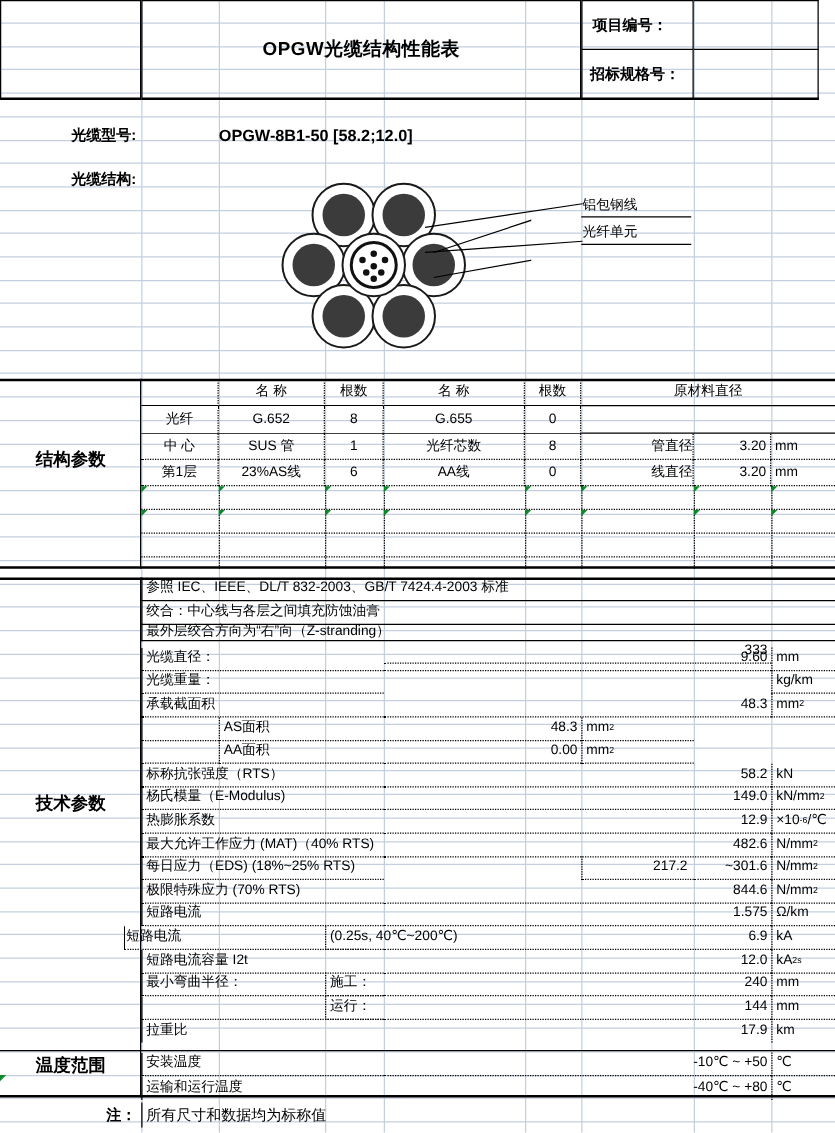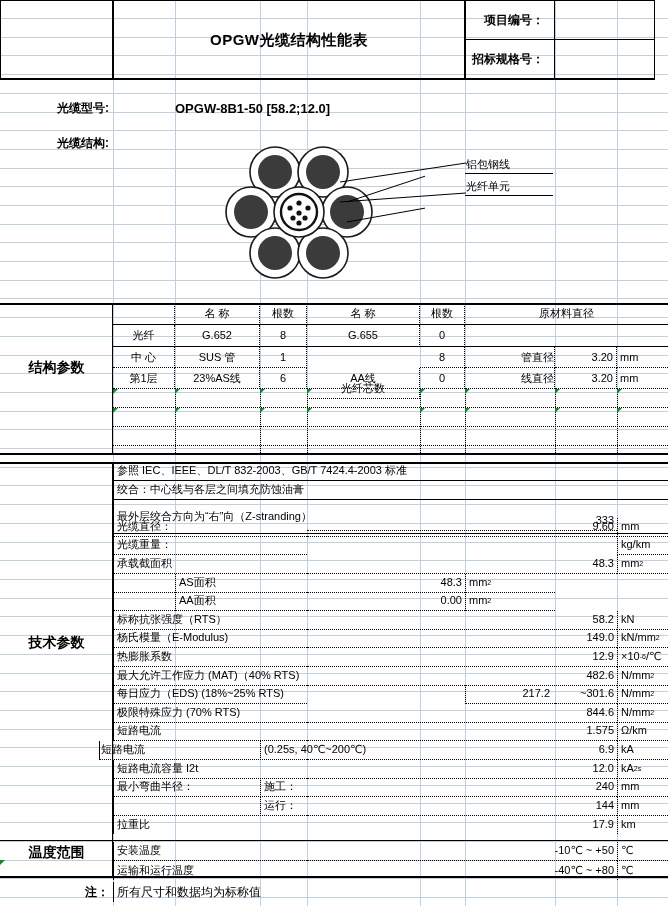--- a/index.html
+++ b/index.html
@@ -106,21 +106,21 @@
     <div class="hl" style="top: 878px;"></div>
     <div class="hl" style="top: 897px;"></div>
   </div>
 
 <div class="box" style="left:0;top:0;width:668px;height:80px;"></div>
 
 <div class="box bt bb bl br" style="left:0;top:0;width:113px;height:80px;border-bottom-width:2px;"></div>
 
 <div class="c ctr bt bb bl br b" id="title" style="left:113px;top:0;width:352px;height:80px;border-bottom-width:2px;">OPGW光缆结构性能表</div>
 
-<div class="c l bt bb bl br b hdrlab" style="left:465px;top:0;width:90px;height:40px;padding-left:18px;">项目编号：</div>
+<div class="c l bt bb bl br b hdrlab" style="left:465px;top:0;width:90px;height:40px;padding-left:8px;">项目编号：</div>
 <div class="c l bt bb br" style="left:555px;top:0;width:100px;height:40px;padding-left:4px;"></div>
 
 <div class="c l bb bl br b hdrlab" style="left:465px;top:40px;width:90px;height:40px;border-bottom-width:2px;padding-left:6px;">招标规格号：</div>
 <div class="c l bb br" style="left:555px;top:40px;width:100px;height:40px;border-bottom-width:2px;padding-left:4px;"></div>
 
 <div class="c r b hdrlab" style="left:0;top:98px;width:113px;height:20px;padding-right:4px;">光缆型号:</div>
 <div class="c l b modelval" style="left:175px;top:97px;width:290px;height:22px;">OPGW-8B1-50 [58.2;12.0]</div>
 
 <div class="c r b hdrlab" style="left:0;top:133px;width:113px;height:20px;padding-right:4px;">光缆结构:</div>
 
@@ -188,21 +188,21 @@
 <div class="c ctr bb brd" style="left:113px;top:325px;width:62px;height:22px;">光纤</div>
 <div class="c ctr bb brd" style="left:175px;top:325px;width:85px;height:22px;">G.652</div>
 <div class="c ctr bb brd" style="left:260px;top:325px;width:47px;height:22px;">8</div>
 <div class="c ctr bb brd" style="left:307px;top:325px;width:113px;height:22px;">G.655</div>
 <div class="c ctr bb brd" style="left:420px;top:325px;width:45px;height:22px;">0</div>
 <div class="c r bb" style="left:465px;top:325px;width:203px;height:22px;"></div>
 
 <div class="c ctr bbd brd" style="left:113px;top:347px;width:62px;height:21px;">中 心</div>
 <div class="c ctr bbd brd" style="left:175px;top:347px;width:85px;height:21px;">SUS 管</div>
 <div class="c ctr bbd brd" style="left:260px;top:347px;width:47px;height:21px;">1</div>
-<div class="c ctr bbd brd" style="left:307px;top:347px;width:113px;height:21px;margin-top:31px;">光纤芯数</div>
+<div class="c ctr bbd brd" style="left:307px;top:347px;width:113px;height:21px;">光纤芯数</div>
 <div class="c ctr bbd brd" style="left:420px;top:347px;width:45px;height:21px;">8</div>
 <div class="c r bbd brd" style="left:465px;top:347px;width:90px;height:21px;">管直径</div>
 <div class="c r bbd brd" style="left:555px;top:347px;width:62px;height:21px;padding-right:3px;">3.20</div>
 <div class="c l bbd" style="left:617px;top:347px;width:51px;height:21px;padding-left:3px;">mm</div>
 
 <div class="c ctr bbd brd" style="left:113px;top:368px;width:62px;height:21px;">第1层</div>
 <div class="c ctr bbd brd" style="left:175px;top:368px;width:85px;height:21px;">23%AS线</div>
 <div class="c ctr bbd brd" style="left:260px;top:368px;width:47px;height:21px;">6</div>
 <div class="c ctr bbd brd" style="left:307px;top:368px;width:113px;height:21px;">AA线</div>
 <div class="c ctr bbd brd" style="left:420px;top:368px;width:45px;height:21px;">0</div>
@@ -239,21 +239,21 @@
 <div class="tri" style="left:617px;top:408px;"></div>
 
 <div class="box bt bb" style="left:0;top:462px;width:668px;height:416px;border-top-width:2px;border-bottom-width:2px;"></div>
 <div class="box br" style="left:0;top:462px;width:113px;height:416px;"></div>
 
 <div class="c ctr b seclab" style="left:0;top:630px;width:113px;height:24px;">技术参数</div>
 
 <div id="tech-rows">
     <div class="c l bb bl" style="left: 113px; top: 462px; width: 555px; height: 18.6px; padding-left: 3px;">参照 IEC、IEEE、DL/T 832-2003、GB/T 7424.4-2003 标准</div>
     <div class="c l bb bl" style="left: 113px; top: 481px; width: 555px; height: 18.6px; padding-left: 3px;">绞合：中心线与各层之间填充防蚀油膏</div>
-    <div class="c l bb bl" style="left: 113px; top: 499px; width: 555px; height: 35px; padding-left: 3px;">最外层绞合方向为“右”向（Z-stranding）</div>
+    <div class="c l bb bl" style="left: 113px; top: 499px; width: 555px; height: 14px; padding-left: 3px;">最外层绞合方向为“右”向（Z-stranding）</div>
     <div class="c l bl bbd" style="left: 113px; top: 518px; width: 194px; height: 18.6px; padding-left: 3px;">光缆直径：</div>
     <div class="c r bbd" style="left: 307px; top: 518px; width: 310px; height: 18.6px; padding-right: 3px;">9.60</div>
     <div class="c l bbd bld" style="left: 617px; top: 518px; width: 51px; height: 18.6px; padding-left: 3px;">mm</div>
     <div class="c l bl bbd" style="left: 113px; top: 536px; width: 194px; height: 18.6px; padding-left: 3px;">光缆重量：</div>
     <div class="c r bbd" style="left: 307px; top: 512px; width: 310px; height: 18.6px; padding-right: 3px; text-align: center;">333</div>
     <div class="c l bbd bld" style="left: 617px; top: 536px; width: 51px; height: 18.6px; padding-left: 3px;">kg/km</div>
     <div class="c l bl bbd" style="left: 113px; top: 555px; width: 194px; height: 18.6px; padding-left: 3px;">承载截面积</div>
     <div class="c r bbd" style="left: 307px; top: 555px; width: 310px; height: 18.6px; padding-right: 3px;">48.3</div>
     <div class="c l bbd bld" style="left: 617px; top: 555px; width: 51px; height: 18.6px; padding-left: 3px;">mm<sup>2</sup></div>
     <div class="c l bl bbd" style="left: 113px; top: 574px; width: 62px; height: 18.6px;"></div>

